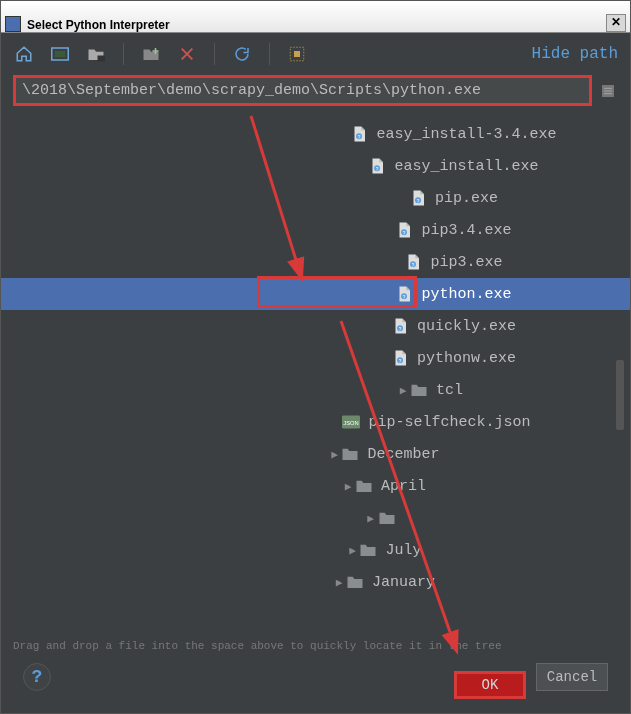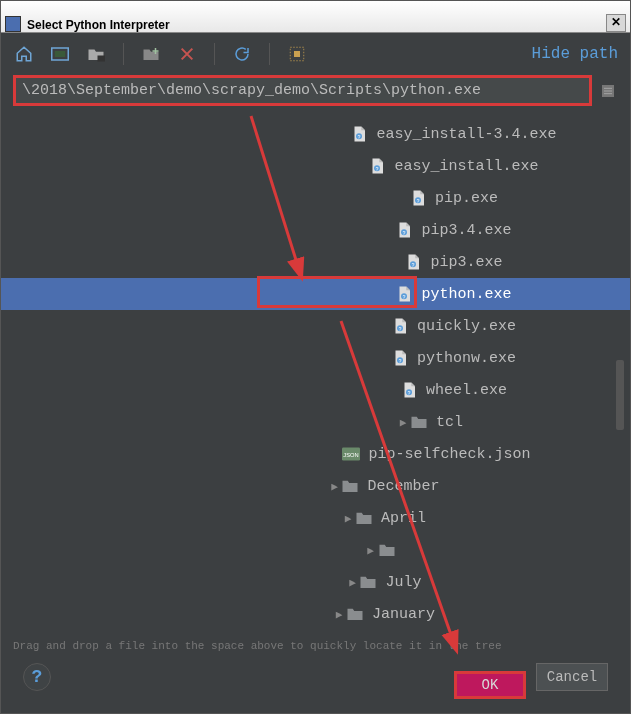--- a/index.html
+++ b/index.html
@@ -175,21 +175,21 @@
     height: 28px;
     background: #4c5052;
     border: 1px solid #666;
     color: #bbb;
     font-family: inherit;
     font-size: 14px;
     cursor: pointer;
     margin-left: 10px;
   }
   .btn.primary {
-    background: #be185d;
+    background: #b91c1c;
     border: 3px solid #d83a3a;
     color: #d8d8d8;
     padding: 0 16px;
     margin-top: 16px;
   }
   .highlight-box {
     border: 3px solid #d83a3a;
     position: absolute;
     pointer-events: none;
   }
@@ -358,32 +358,20 @@
         <span class="indent" style="width: 260px;"></span>
         <span class="file-icon">
           <svg width="18" height="18" viewBox="0 0 24 24">
             <path fill="#ddd" d="M6 2h9l5 5v15H6z"></path>
             <path fill="#bbb" d="M15 2v5h5z"></path>
             <circle cx="12" cy="15" r="4" fill="#5b9dd9"></circle>
             <text x="12" y="18" font-size="7" text-anchor="middle" fill="#fff">?</text>
           </svg>
         </span>
         <span>pythonw.exe</span>
-      </div>
-      <div class="tree-row">
-        <span class="indent" style="width: 260px;"></span>
-        <span class="file-icon">
-          <svg width="18" height="18" viewBox="0 0 24 24">
-            <path fill="#ddd" d="M6 2h9l5 5v15H6z"></path>
-            <path fill="#bbb" d="M15 2v5h5z"></path>
-            <circle cx="12" cy="15" r="4" fill="#5b9dd9"></circle>
-            <text x="12" y="18" font-size="7" text-anchor="middle" fill="#fff">?</text>
-          </svg>
-        </span>
-        <span>wheel.exe</span>
       </div>
       <div class="tree-row">
         <span class="indent" style="width: 212px;"></span>
         <span class="expand">▶</span>
         <span class="folder-icon">
           <svg width="18" height="16" viewBox="0 0 24 20">
             <path fill="#8a8d8f" d="M2 3h7l2 3h11v12H2z"></path>
           </svg>
         </span>
         <span>tcl</span>

